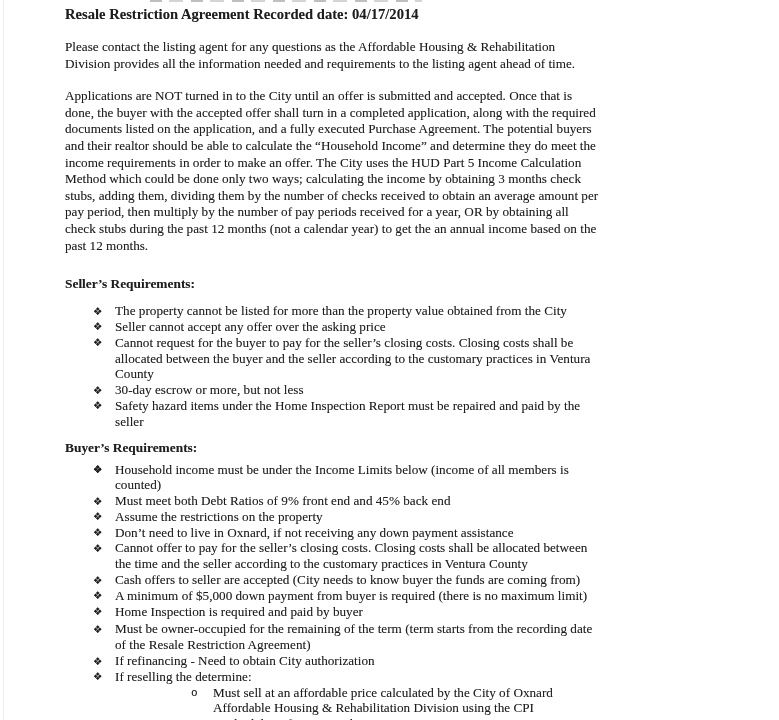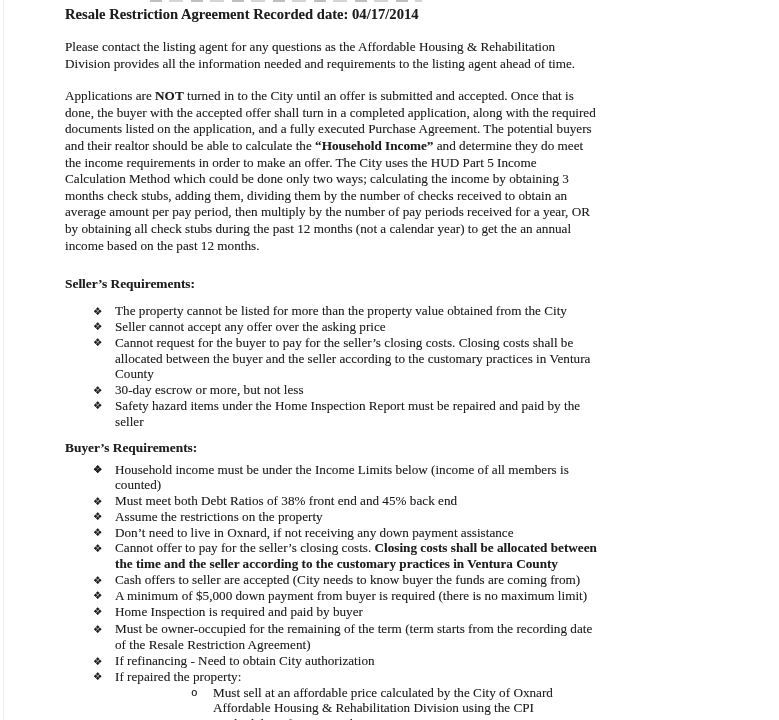--- a/index.html
+++ b/index.html
@@ -54,21 +54,21 @@
   .blt {
     position: absolute; left: 28px; top: 1.5px;
     font-size: 10.5px; line-height: 13px; color: #1d1d1d;
   }
   ul.sublist { list-style: none; margin: 0; padding: 0; }
   ul.sublist li { padding-left: 98px; }
   ul.sublist .blt {
     left: 76px; top: 1px;
     font-size: 11px; font-family: "DejaVu Sans Mono", monospace;
   }
-  b { font-weight: bold; }
+  b { font-weight: normal; }
   table.income {
     border-collapse: collapse;
     width: 704px;
     margin: 18px 0 0 3px;
     border: 2px solid #191919;
     table-layout: fixed;
   }
   table.income td { border: 1px solid #191919; }
   td.t-title {
     background: #d2d2d2;
@@ -103,33 +103,33 @@
     <li><span class="blt">❖</span><span>Seller cannot accept any offer over the asking price</span></li>
     <li><span class="blt">❖</span><span>Cannot request for the buyer to pay for the seller’s closing costs.  Closing costs shall be allocated between the buyer and the seller according to the customary practices in Ventura County</span></li>
     <li><span class="blt">❖</span><span>30-day escrow or more, but not less</span></li>
     <li><span class="blt">❖</span><span>Safety hazard items under the Home Inspection Report must be repaired and paid by the seller</span></li>
   </ul>
 
   <h2 class="sec-heading m-buyers">Buyer’s Requirements:</h2>
   <ul class="blist m-buyers">
     <li><span class="blt">❖</span></li>
     <li><span class="blt">❖</span><span>Household income must be under the Income Limits below (income of all members is counted)</span></li>
-    <li><span class="blt">❖</span><span>Must meet both Debt Ratios of 38% front end and 45% back end</span></li>
+    <li><span class="blt">❖</span><span>Must meet both Debt Ratios of 9% front end and 45% back end</span></li>
     <li><span class="blt">❖</span><span>Assume the restrictions on the property</span></li>
     <li><span class="blt">❖</span><span>Don’t need to live in Oxnard, if not receiving any down payment assistance</span></li>
     <li><span class="blt">❖</span><span>Cannot offer to pay for the seller’s closing costs. </span><b>Closing costs shall be allocated between the time and the seller according to the customary practices in Ventura County</b></li>
     <li><span class="blt">❖</span><span>Cash offers to seller are accepted (City needs to know buyer the funds are coming from)</span></li>
     <li><span class="blt">❖</span><span>A minimum of $5,000 down payment from buyer is required (there is no maximum limit)</span></li>
     <li><span class="blt">❖</span><span>Home Inspection is required and paid by buyer</span></li>
   </ul>
 
   <ul class="blist m-property">
     <li><span class="blt">❖</span><span>Must be owner-occupied for the remaining of the term (term starts from the recording date of the Resale Restriction Agreement)</span></li>
     <li><span class="blt">❖</span><span>If refinancing - Need to obtain City authorization</span></li>
-    <li><span class="blt">❖</span><span>If repaired the property:</span>
+    <li><span class="blt">❖</span><span>If reselling the determine:</span>
       <ul class="sublist">
         <li><span class="blt">o</span><span>Must sell at an affordable price calculated by the City of Oxnard Affordable Housing &amp; Rehabilitation Division using the CPI Methodology for Vista Urbana</span></li>
         <li><span class="blt">o</span><span>New household must meet the income limits</span></li>
       </ul>
     </li>
   </ul>
 
   <table class="income">
     <colgroup>
       <col style="width:135px">

